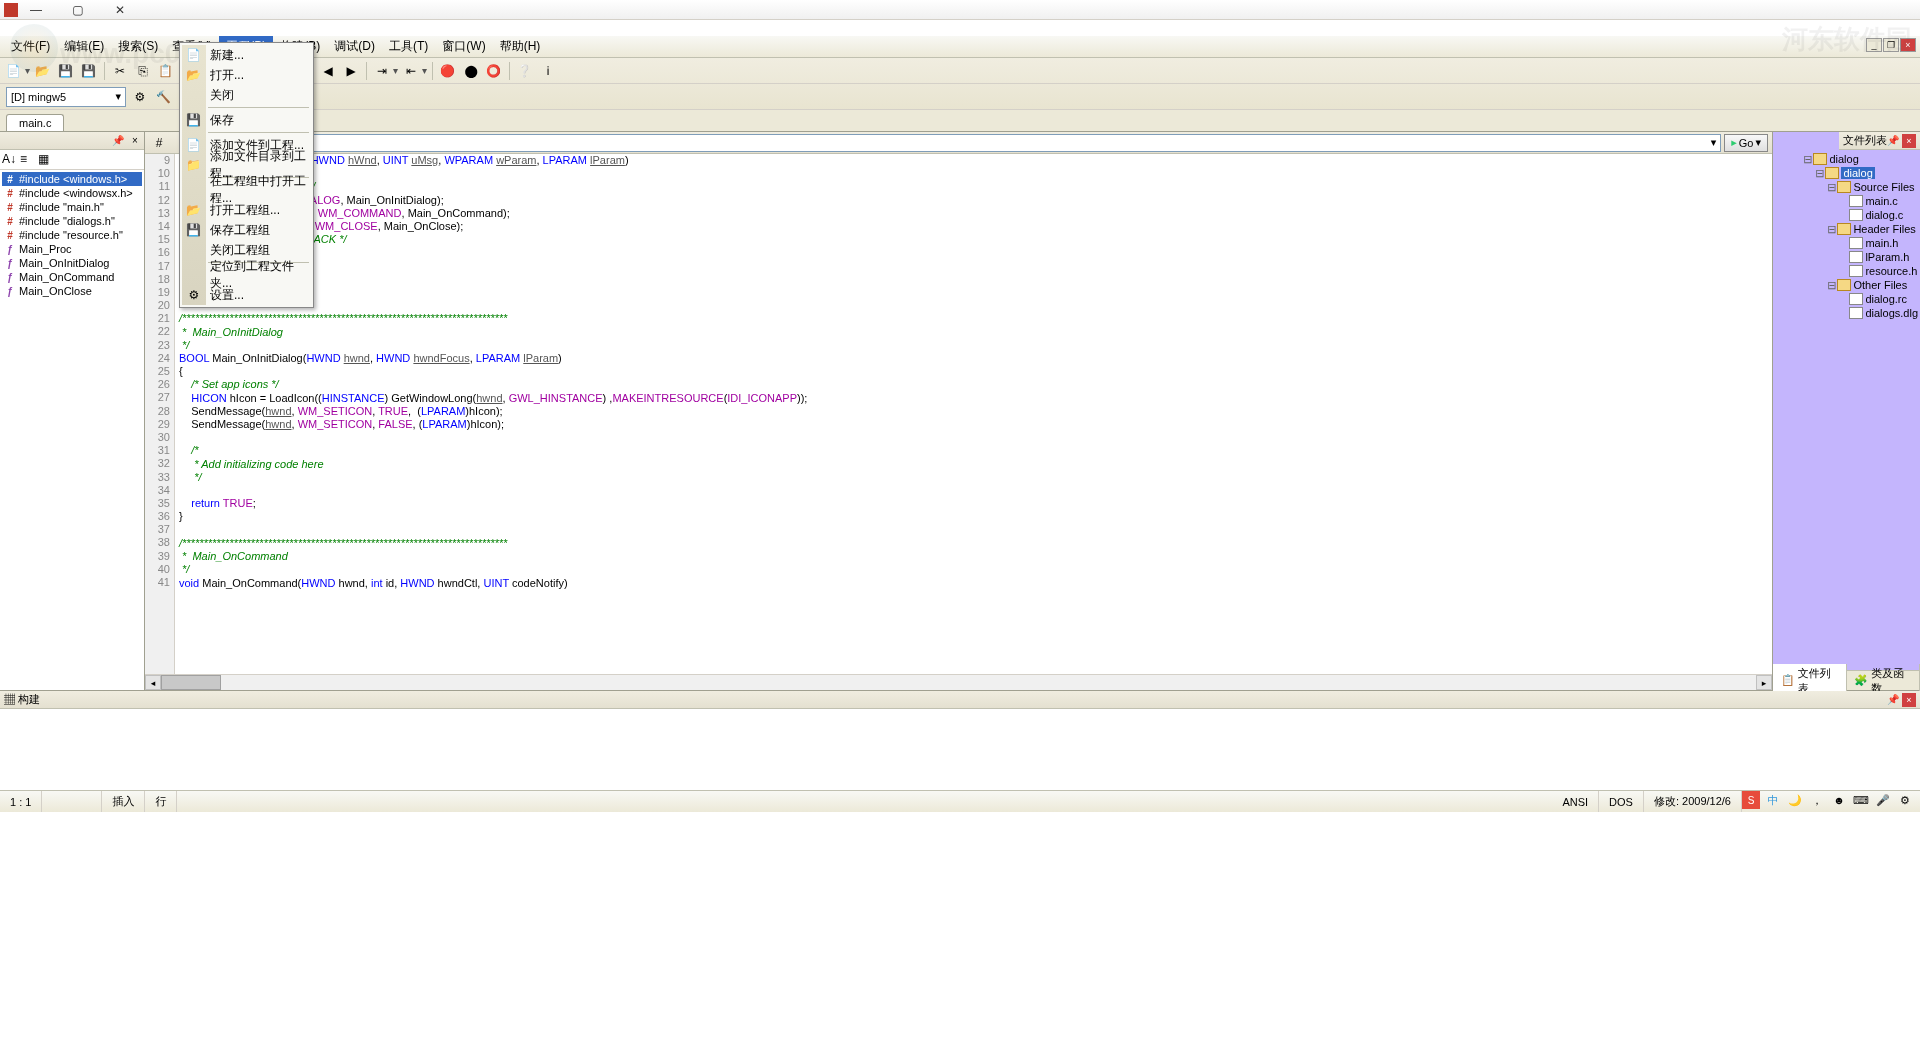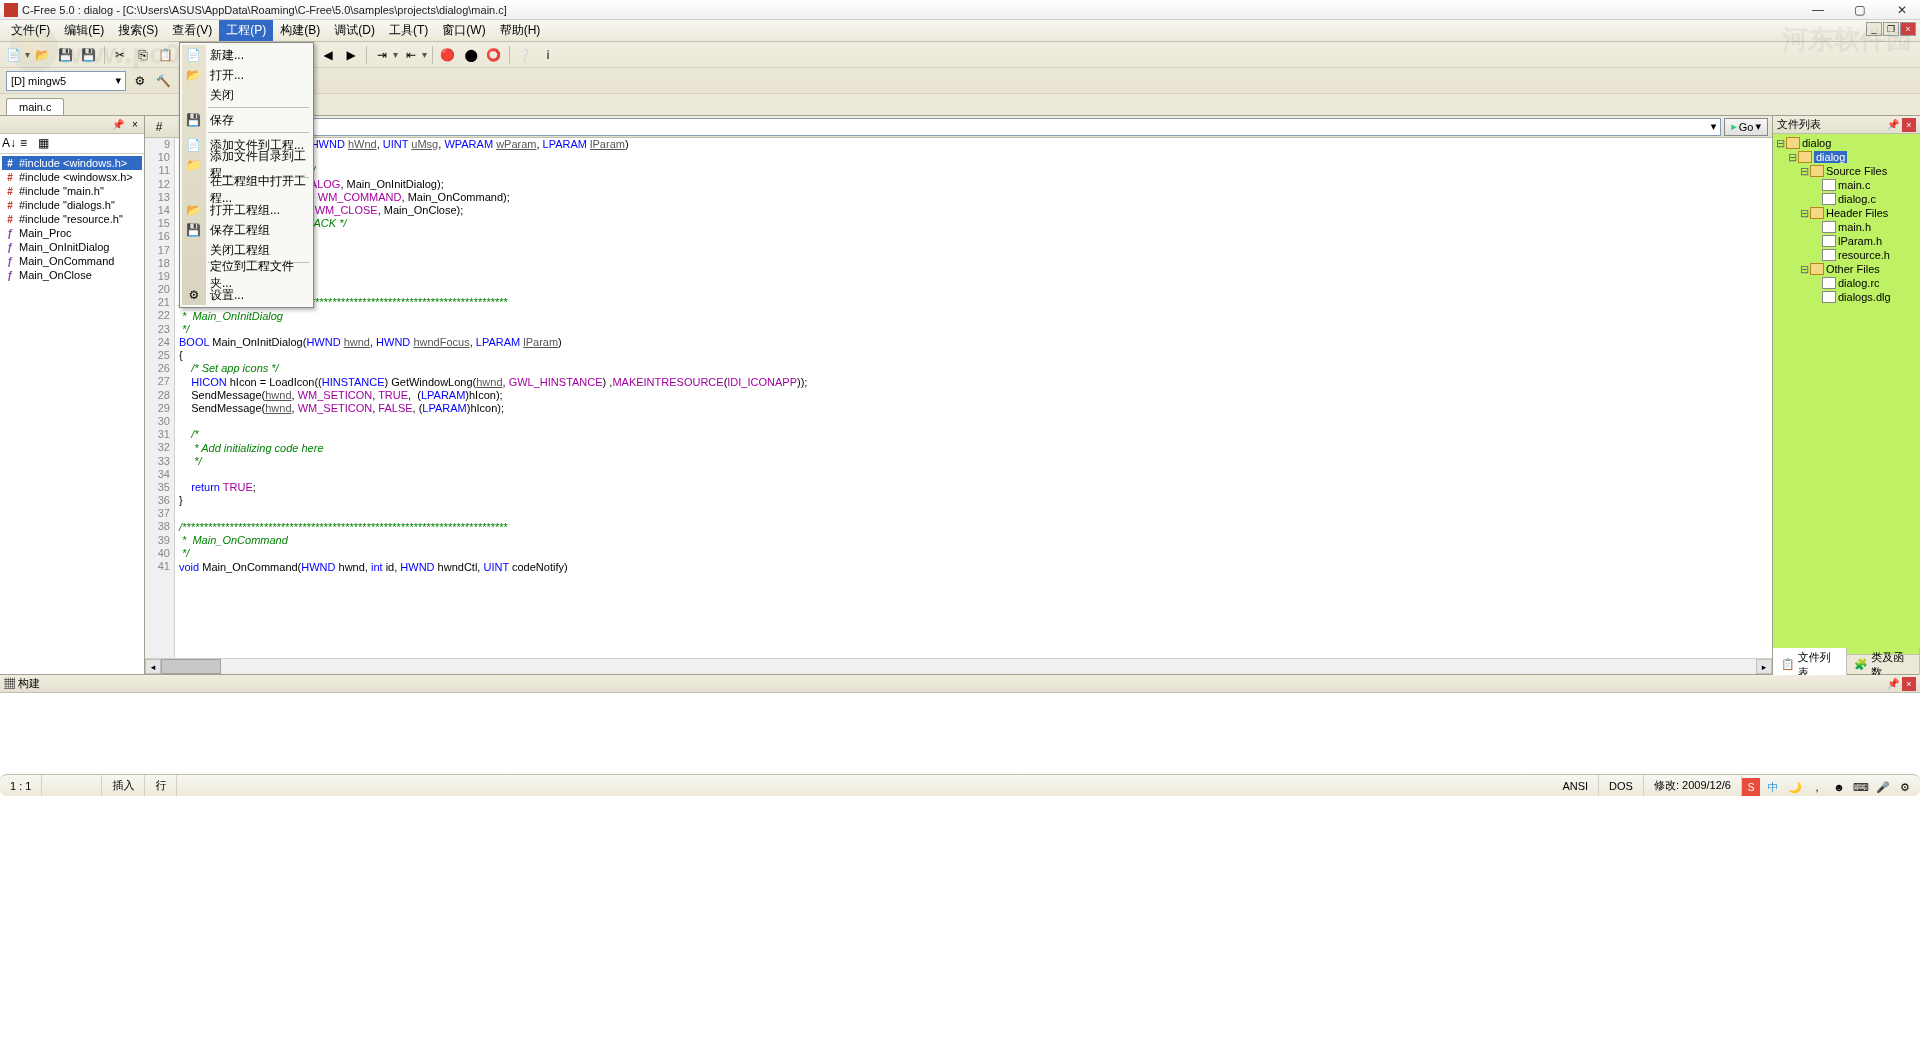--- a/index.html
+++ b/index.html
@@ -2,21 +2,21 @@
 <html><head>
 <meta charset="utf-8">
 <style>
 * { margin: 0; padding: 0; box-sizing: border-box; font-family: "Microsoft YaHei", "SimSun", Tahoma, sans-serif; }
 body { width: 1920px; height: 1040px; overflow: hidden; background: #fff; font-size: 12px; }
 .titlebar { height: 20px; background: linear-gradient(#fff,#f0f0f0); display: flex; align-items: center; padding: 0 4px; border-bottom: 1px solid #d4d0c8; }
 .titlebar-icon { width: 14px; height: 14px; background: #c0392b; margin-right: 4px; }
 .titlebar-text { flex: 1; font-size: 11px; color: #222; }
 .titlebar-controls { display: flex; gap: 14px; }
 .tctl { width: 28px; height: 16px; display: flex; align-items: center; justify-content: center; font-size: 12px; color: #333; }
-.menubar { height: 22px; background: linear-gradient(#f8f8f4,#ece9d8); display: flex; align-items: stretch; padding-left: 4px; border-bottom: 1px solid #c0c0b0; position: relative; }
+.menubar { height: 22px; background: linear-gradient(#f8f8f4,#ece9d8); display: flex; align-items: stretch; padding-left: 4px; border-bottom: 1px solid #c0c0b0; position: relative; margin-top: 16px; }
 .menu-item { padding: 0 7px; display: flex; align-items: center; font-size: 12px; color: #000; }
 .menu-item.active { background: #316ac5; color: #fff; }
 .mdi-controls { position: absolute; right: 4px; top: 2px; display: flex; gap: 1px; }
 .mdi-btn { width: 16px; height: 14px; background: #ece9d8; border: 1px solid #999; font-size: 9px; display: flex; align-items: center; justify-content: center; }
 .toolbar-area { background: linear-gradient(#f0ede0,#e8e4d0); }
 .toolbar { height: 26px; display: flex; align-items: center; padding: 0 4px; gap: 3px; border-bottom: 1px solid #d4d0c8; }
 .tbtn { width: 20px; height: 20px; display: flex; align-items: center; justify-content: center; border: 1px solid transparent; border-radius: 2px; }
 .tsep { width: 1px; height: 18px; background: #c0c0b0; margin: 0 2px; }
 .tb-dropdown-small { font-size: 10px; color: #555; margin-left: -2px; }
 .bar2 { height: 26px; display: flex; align-items: center; padding: 0 6px; gap: 4px; border-bottom: 1px solid #d4d0c8; }
@@ -46,58 +46,57 @@
 .gutter div { height: 13.2px; line-height: 13.2px; }
 .code { flex: 1; font-family: Consolas, "Courier New", monospace; font-size: 11px; white-space: pre; padding-left: 4px; line-height: 13.2px; color: #000; }
 .kw { color: #0000ff; }
 .mac { color: #a000a0; }
 .cmt { color: #008000; font-style: italic; }
 .ul { text-decoration: underline; color: #555; }
 .editor-scroll-h { height: 16px; background: #f0f0f0; border-top: 1px solid #d4d0c8; display: flex; }
 .sb-arrow { width: 16px; height: 100%; background: #e4e4e4; border: 1px solid #c0c0c0; font-size: 9px; display: flex; align-items: center; justify-content: center; }
 .sb-track { flex: 1; background: #f0f0f0; position: relative; }
 .sb-thumb { position: absolute; left: 0; top: 0; height: 100%; width: 60px; background: #c8c8c8; border: 1px solid #a0a0a0; }
-.right-panel { width: 148px; border-left: 1px solid #a0a090; display: flex; flex-direction: column; background: #bef264; }
+.right-panel { width: 148px; border-left: 1px solid #a0a090; display: flex; flex-direction: column; background: #c4b5fd; align-items: flex-end; }
 .rp-header { height: 18px; background: linear-gradient(#f0ede0,#e4e0d0); border-bottom: 1px solid #c0c0b0; display: flex; align-items: center; padding: 0 4px; font-size: 11px; justify-content: space-between; }
 .rp-ctl { display: flex; gap: 1px; }
 .rp-x { width: 14px; height: 14px; background: #d04040; color: #fff; font-size: 9px; display: flex; align-items: center; justify-content: center; }
 .tree { flex: 1; padding: 2px; font-family: "SimSun", monospace; font-size: 11px; overflow: auto; }
 .tnode { display: flex; align-items: center; height: 14px; white-space: nowrap; }
 .tnode .exp { width: 11px; text-align: center; color: #666; }
 .tnode .tico { width: 14px; height: 12px; margin-right: 2px; }
 .tnode.sel span.lbl { background: #316ac5; color: #fff; padding: 0 2px; }
 .folder { background: #f5c04a; border: 1px solid #b88820; width: 12px; height: 9px; }
 .folder.open { background: #f5d884; }
 .fileico { background: #fff; border: 1px solid #888; width: 10px; height: 11px; position: relative; }
 .rp-tabs { height: 20px; background: #ece9d8; border-top: 1px solid #c0c0b0; display: flex; align-items: center; }
 .rp-tab { padding: 2px 8px; font-size: 11px; border-right: 1px solid #c0c0b0; display: flex; align-items: center; gap: 3px; }
 .rp-tab.active { background: #fff; }
 .bottom-panel { height: 100px; border-top: 1px solid #a0a090; display: flex; flex-direction: column; justify-content: flex-end; }
 .bp-header { height: 18px; background: linear-gradient(#f0ede0,#e4e0d0); border-bottom: 1px solid #c0c0b0; display: flex; align-items: center; padding: 0 4px; font-size: 11px; justify-content: space-between; }
 .bp-content { flex: 1; background: #fff; }
-.statusbar { height: 22px; background: linear-gradient(#f8f8f4,#ece9d8); border-top: 1px solid #c0c0b0; display: flex; align-items: flex-end; font-size: 11px; border-radius: 7px; }
+.statusbar { height: 22px; background: linear-gradient(#f8f8f4,#ece9d8); border-top: 1px solid #c0c0b0; display: flex; align-items: flex-start; font-size: 11px; }
 .sb-cell { padding: 0 10px; border-right: 1px solid #d4d0c8; height: 100%; display: flex; align-items: center; }
 .sb-right { margin-left: auto; display: flex; align-items: center; gap: 4px; padding-right: 6px; }
 .tray-ico { width: 18px; height: 18px; display: flex; align-items: center; justify-content: center; }
 
 .dropdown { position: absolute; left: 179px; top: 42px; width: 135px; background: #f8f8f4; border: 1px solid #888; box-shadow: 2px 2px 4px rgba(0,0,0,.3); z-index: 100; padding: 2px; }
 .dropdown-iconstrip { position: absolute; left: 2px; top: 2px; bottom: 2px; width: 24px; background: linear-gradient(#e8e4d0,#d8d4c0); }
 .dd-item { position: relative; height: 20px; display: flex; align-items: center; padding-left: 28px; font-size: 12px; }
 .dd-sep { height: 1px; background: #c0c0b0; margin: 2px 2px 2px 26px; }
 .dd-ico { position: absolute; left: 4px; width: 16px; height: 16px; display: flex; align-items: center; justify-content: center; }
 
 .watermark { position: absolute; pointer-events: none; font-size: 28px; font-weight: bold; color: rgba(80,80,80,.08); font-family: "SimHei", sans-serif; }
 .wm-logo { position: absolute; left: 10px; top: 24px; width: 48px; height: 48px; background: radial-gradient(circle,#f5a62333,#2980b933); border-radius: 50%; opacity: .5; pointer-events: none; }
 </style>
 </head>
 <body>
 
 <div class="titlebar">
   <div class="titlebar-icon"></div>
-  <div class="titlebar-text">C-Free 5.0 : dialog - [C:\Users\ASUS\AppData\Roaming\C-Free\5.0\samples\projects\dialog\main.c]</div>
   <div class="titlebar-controls">
     <div class="tctl">—</div>
     <div class="tctl">▢</div>
     <div class="tctl close-x">✕</div>
   </div>
 </div>
 
 <div class="menubar">
   <div class="menu-item">文件(F)</div>
   <div class="menu-item">编辑(E)</div>

